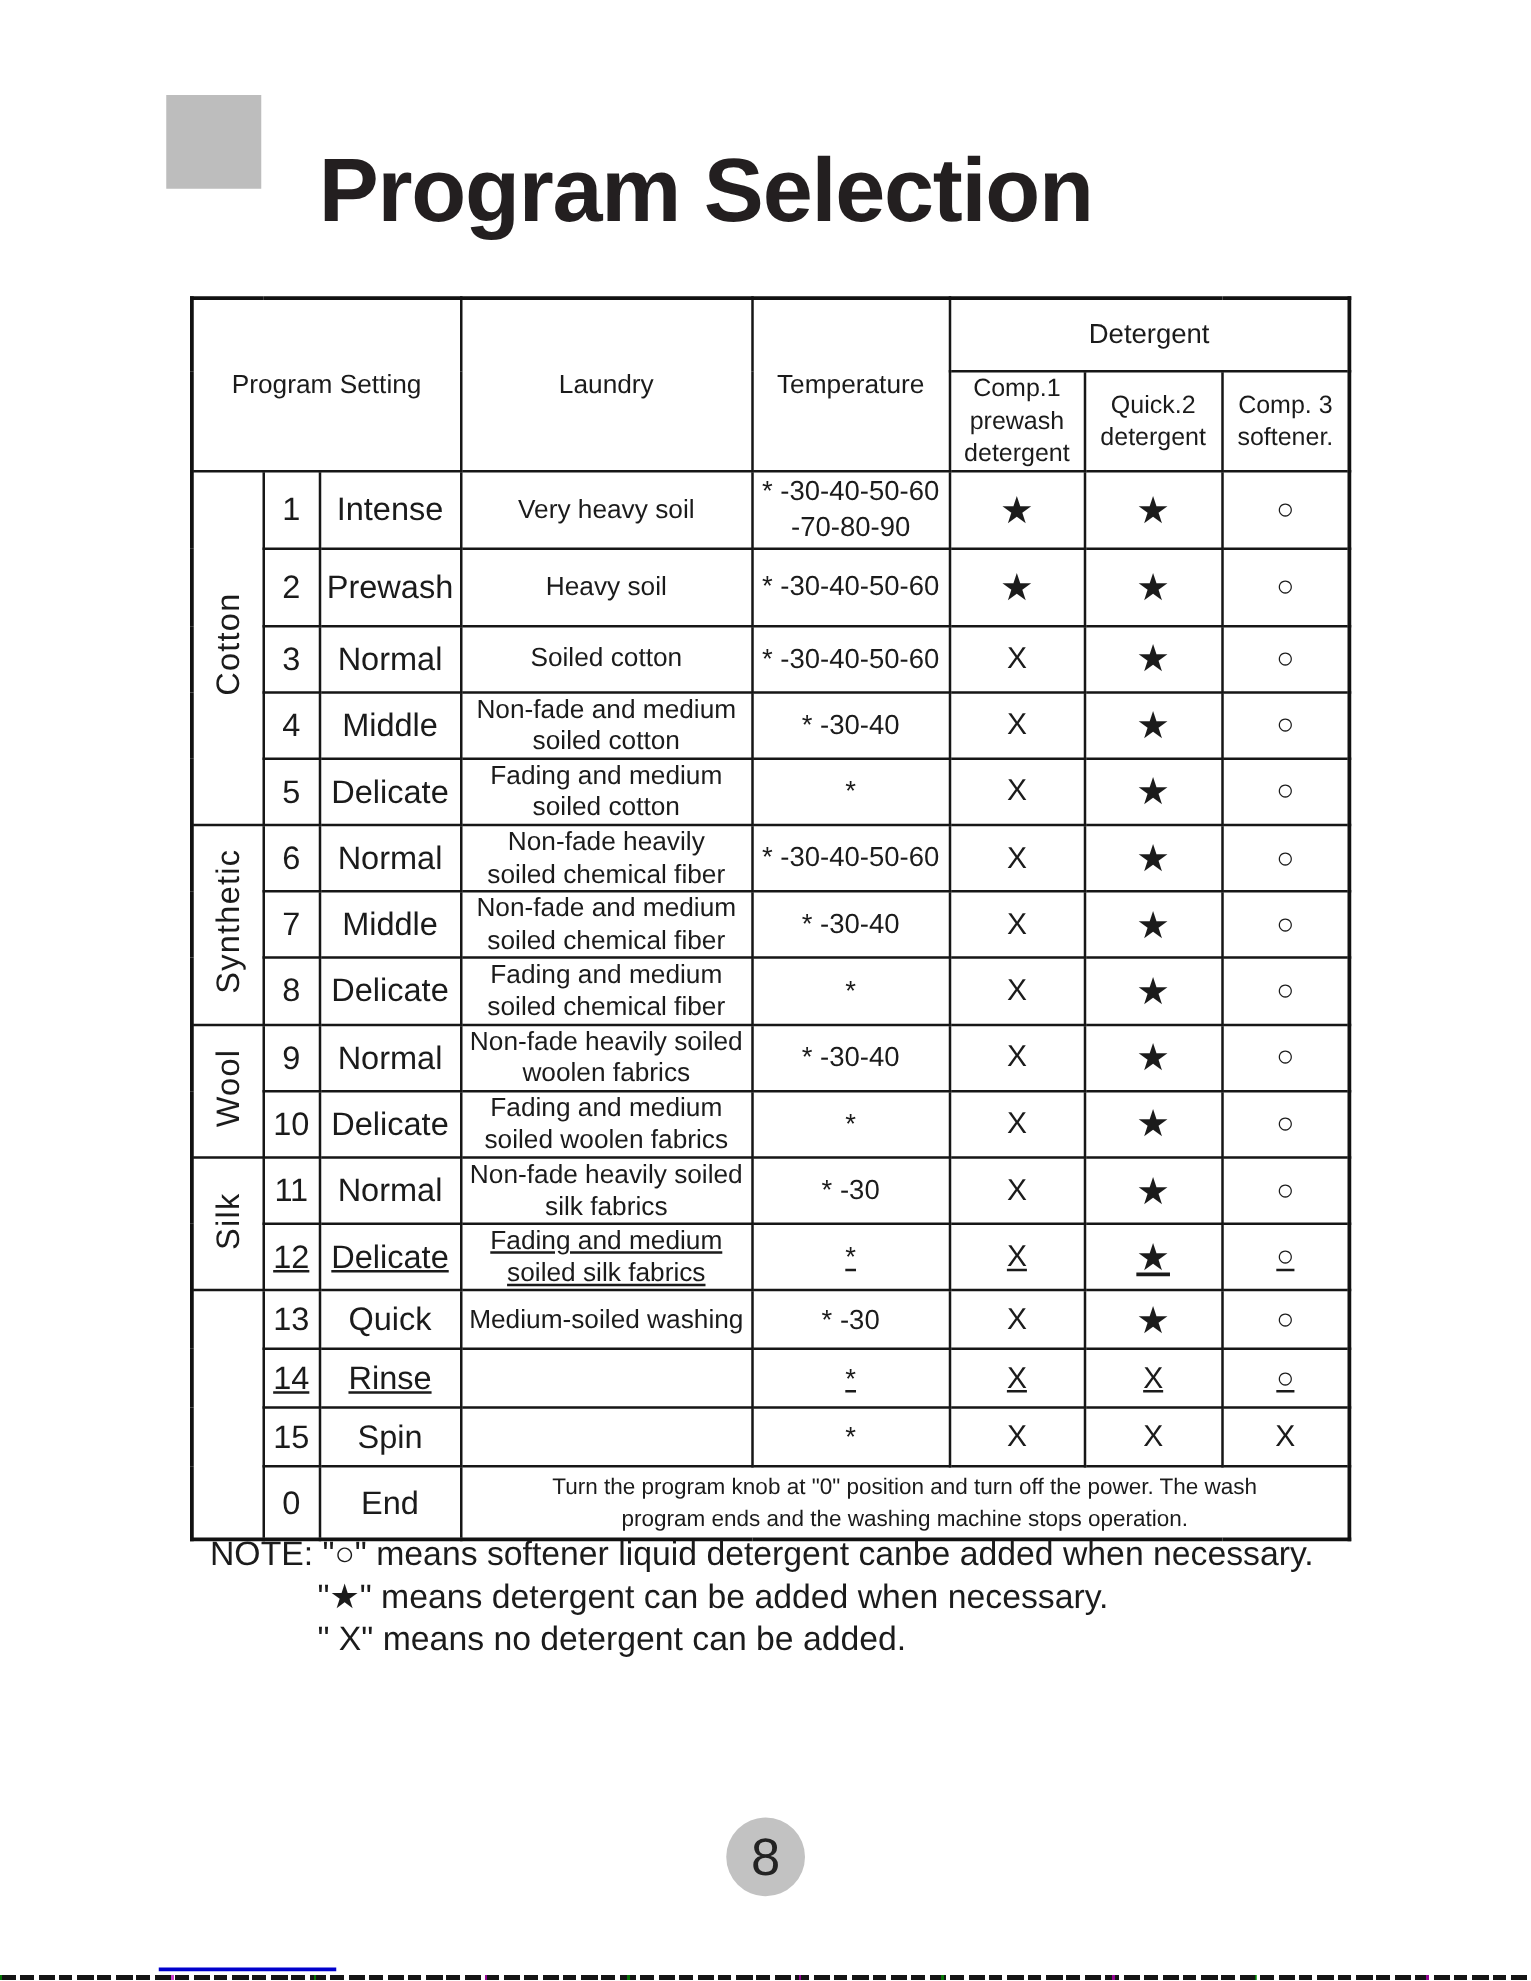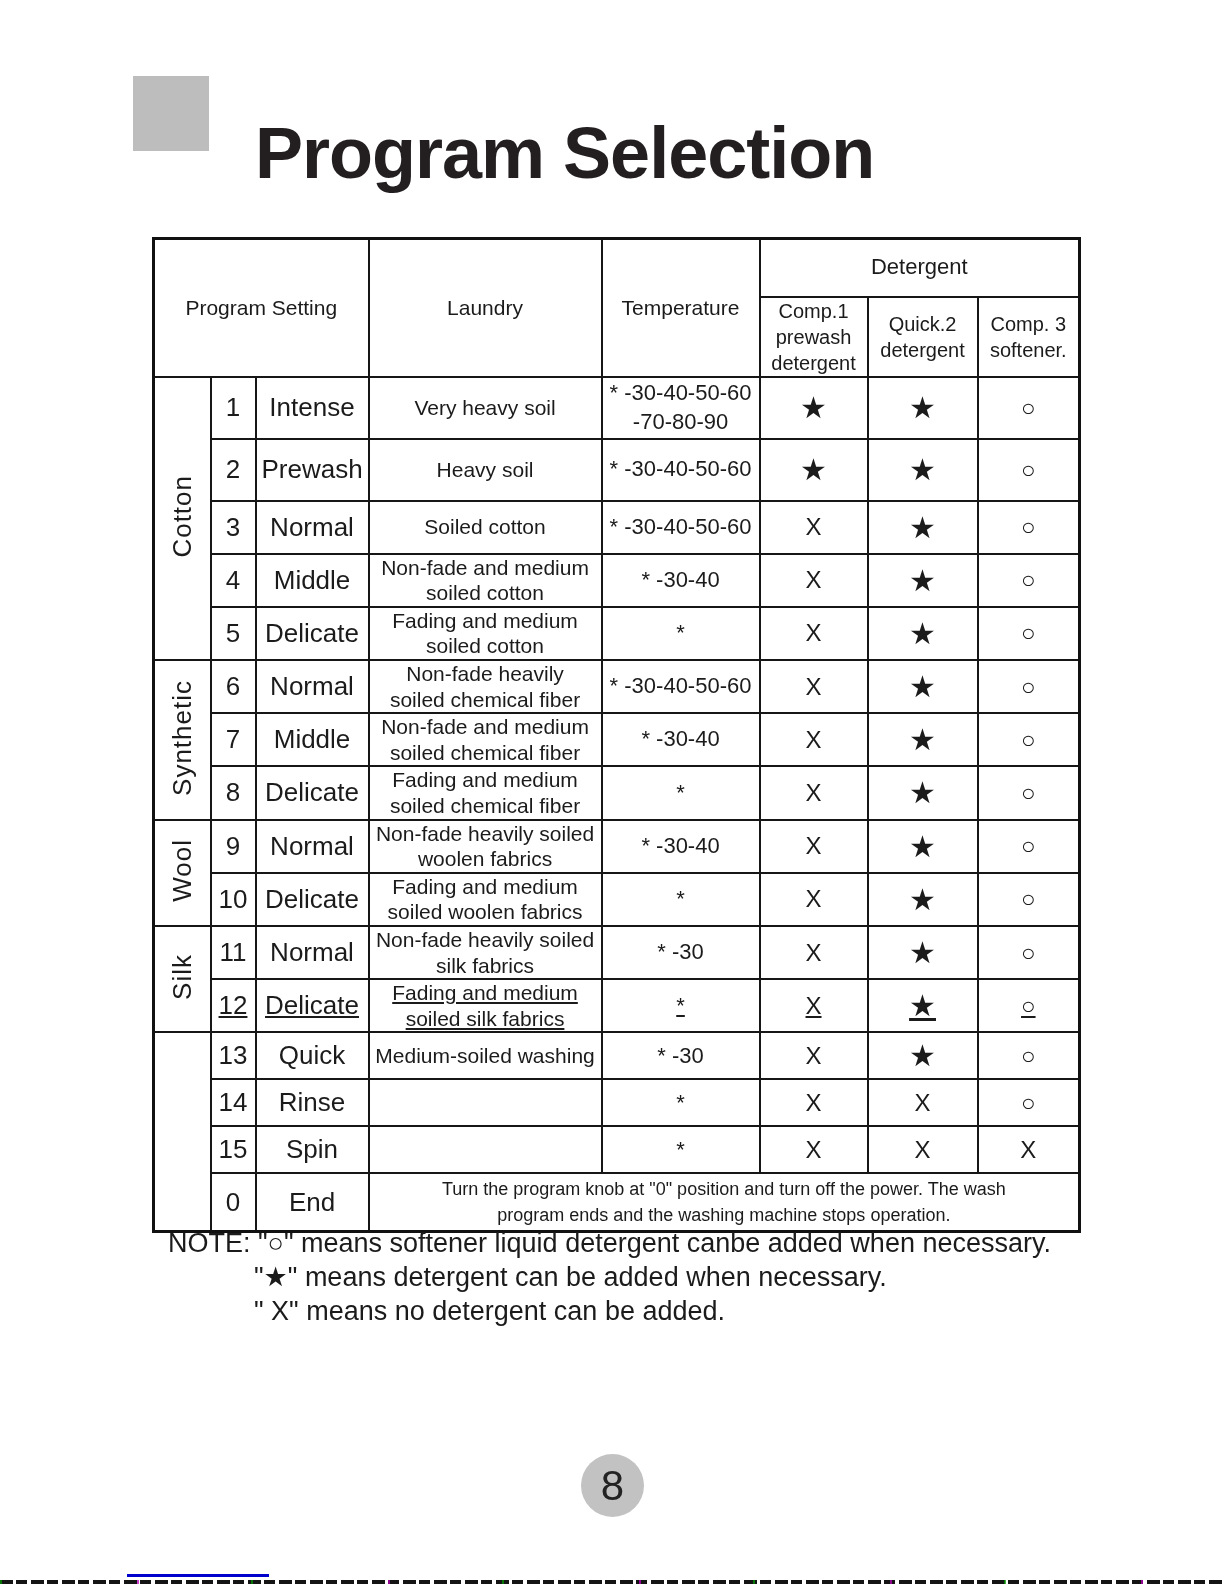--- a/index.html
+++ b/index.html
@@ -219,21 +219,21 @@
         <tr style="height: 47px;">
           <th rowspan="4" class="group-cell"><span class="vertical-label"></span></th>
           <td class="num-cell">13</td>
           <td class="name-cell">Quick</td>
           <td class="laundry-cell">Medium-soiled washing</td>
           <td class="temp-cell">* -30</td>
           <td class="sym-x">X</td>
           <td class="sym-star">★</td>
           <td class="sym-circle">○</td>
         </tr>
-        <tr style="height: 47px;">
+        <tr style="height: 47px; text-decoration: underline;">
           <td class="num-cell">14</td>
           <td class="name-cell">Rinse</td>
           <td class="laundry-cell"></td>
           <td class="temp-cell">*</td>
           <td class="sym-x">X</td>
           <td class="sym-x">X</td>
           <td class="sym-circle">○</td>
         </tr>
         <tr style="height: 47px;">
           <td class="num-cell">15</td>

